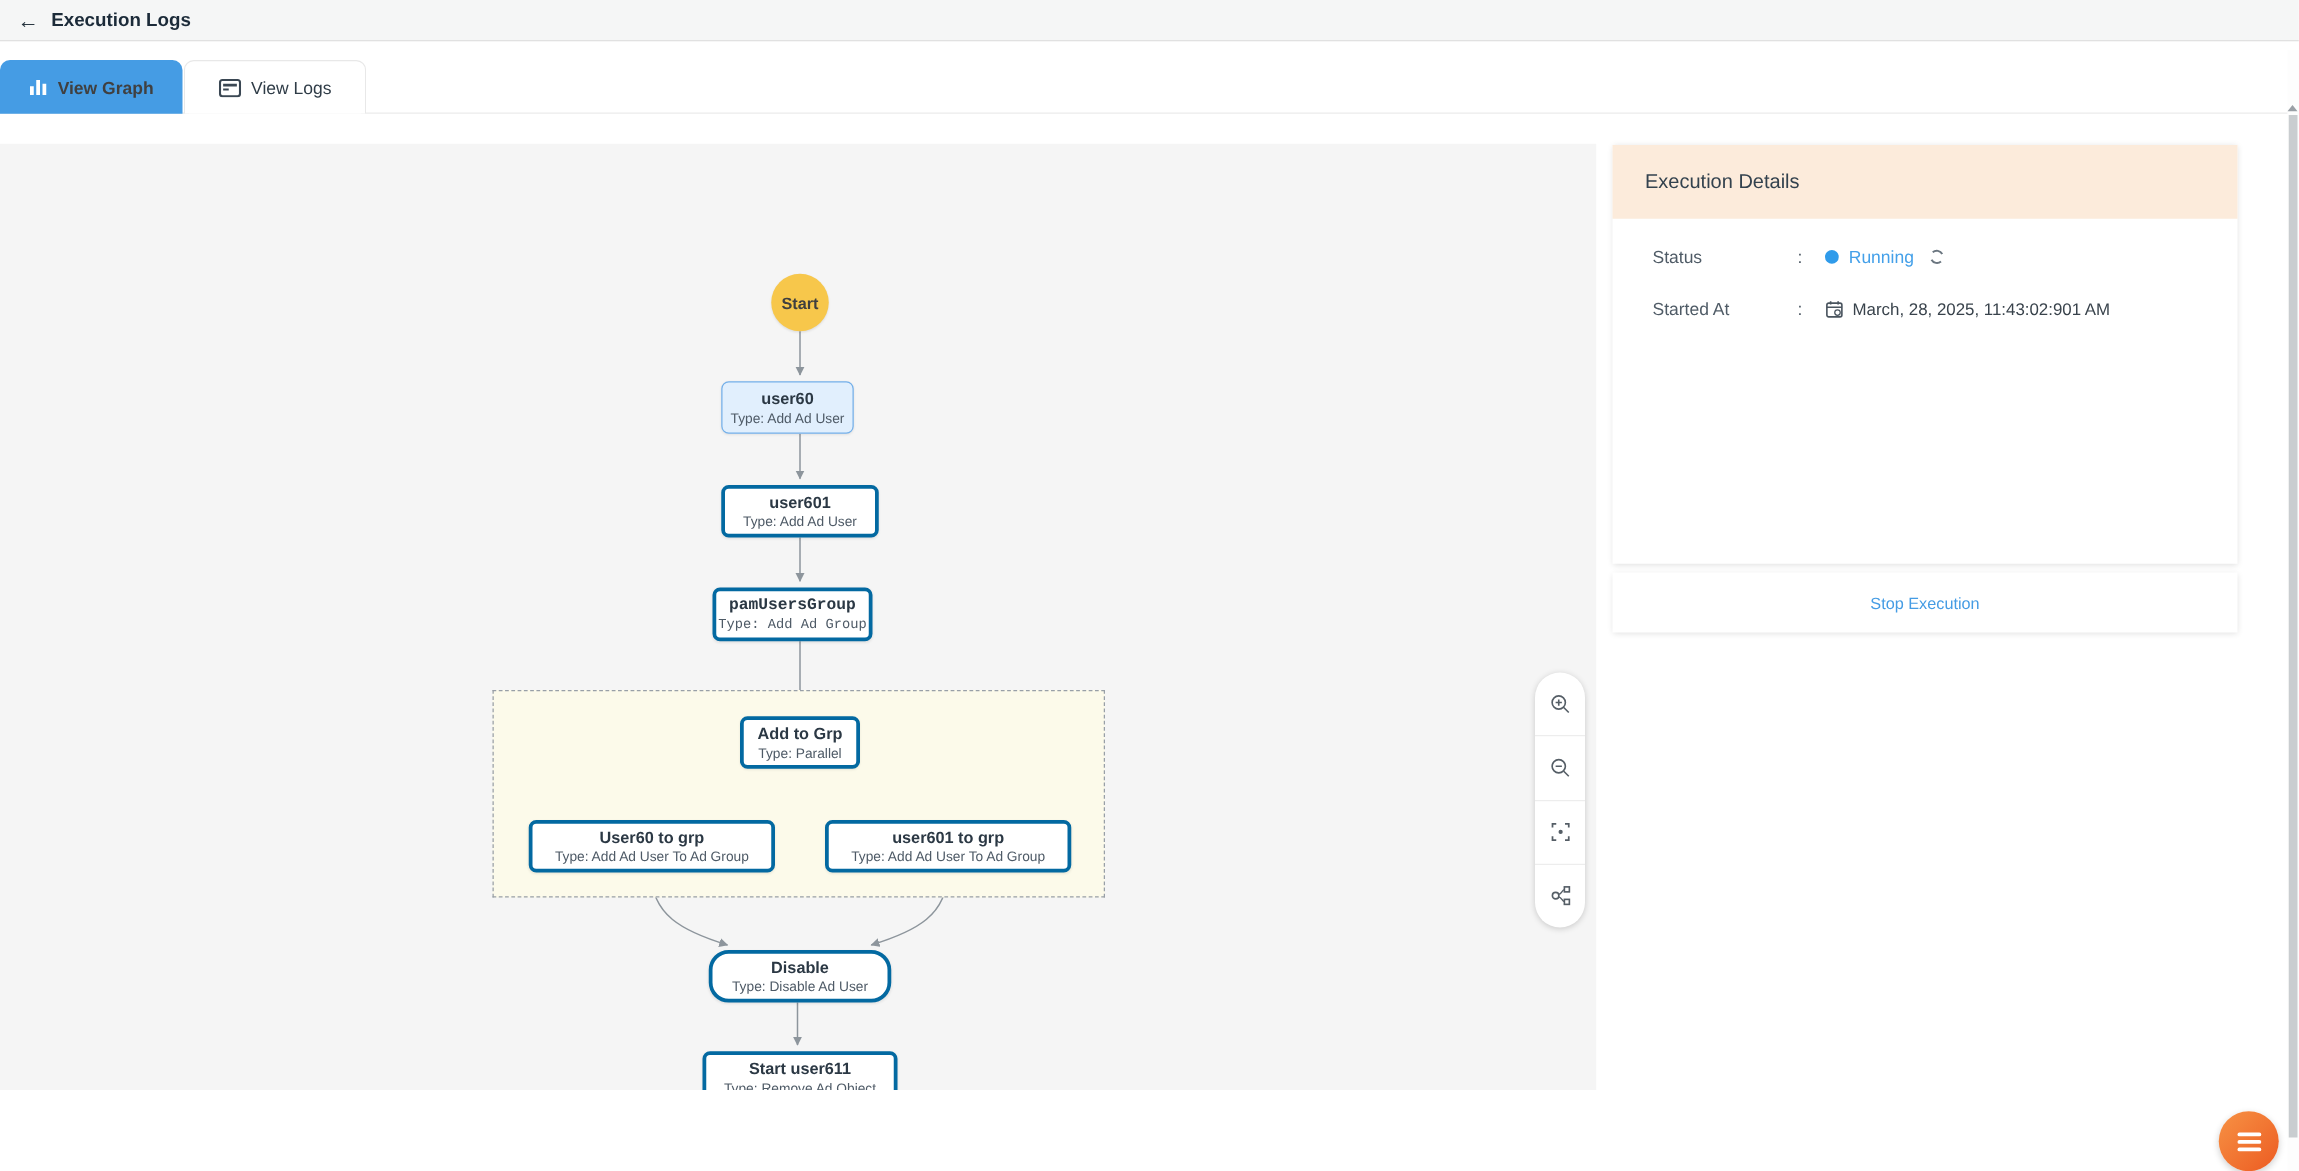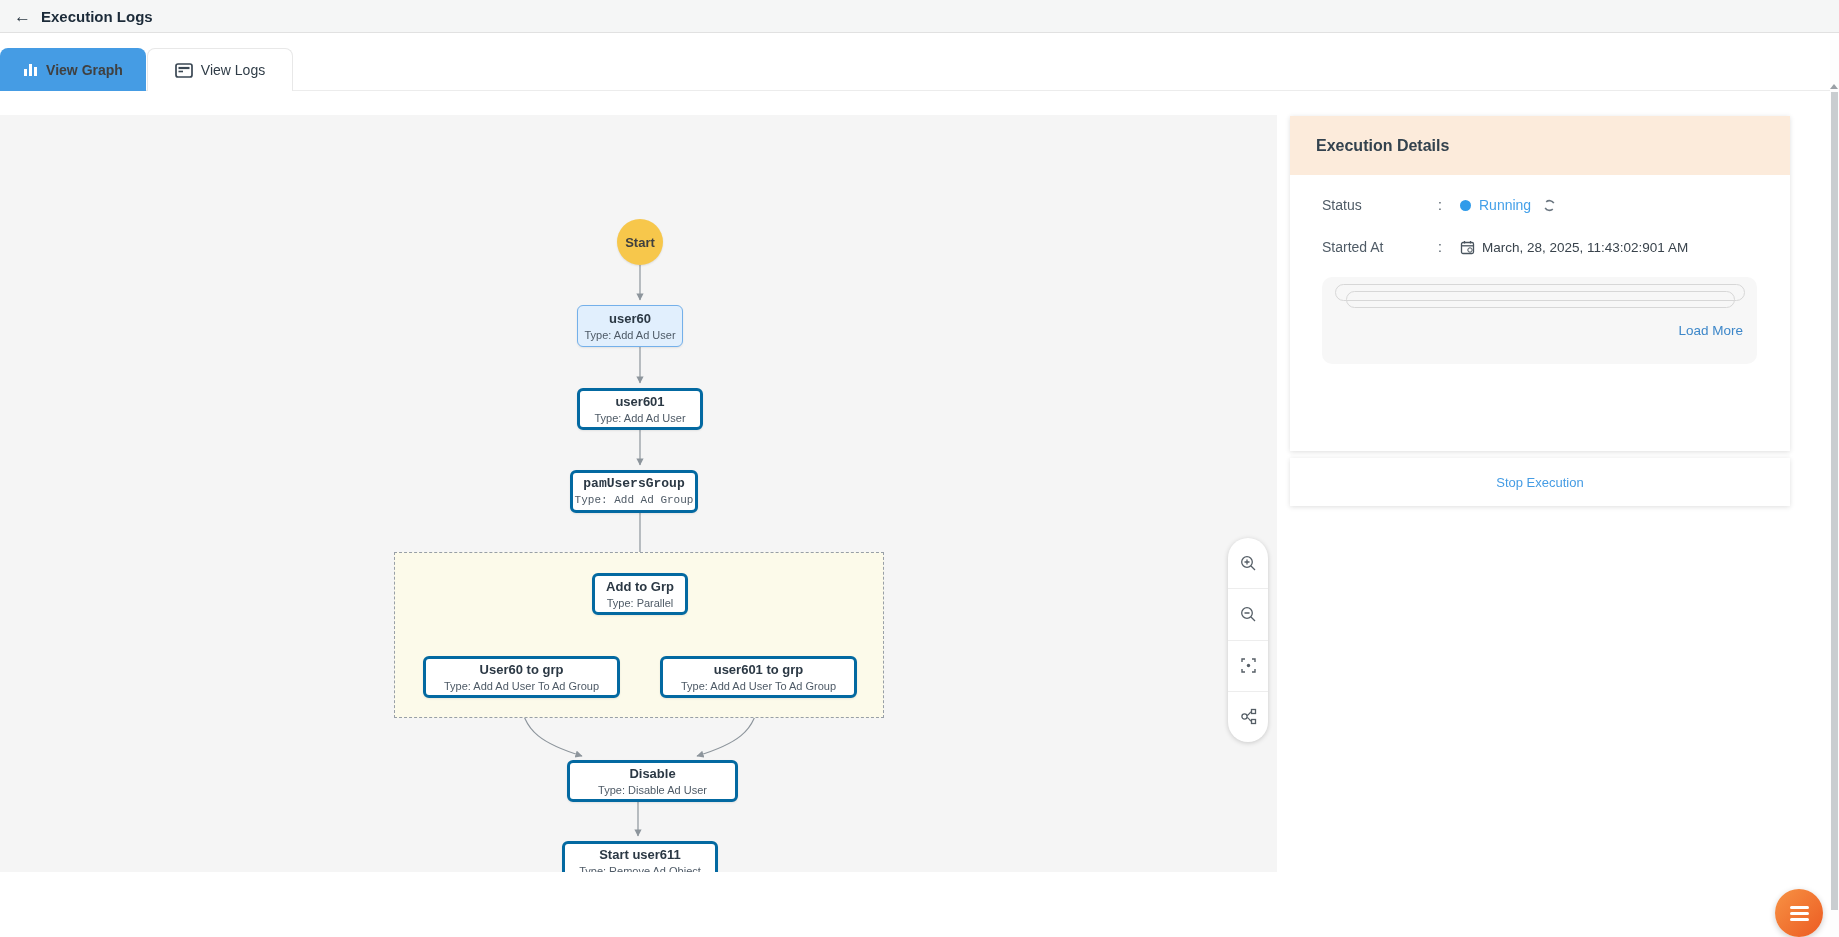--- a/index.html
+++ b/index.html
@@ -40,36 +40,36 @@
     font-size:13px; font-weight:600; color:#3f3f3f; cursor:pointer; z-index:2;
     box-shadow:0 1px 2px rgba(0,0,0,0.10); }
 
   
   .n-user60        { left:577px; top:190px; width:106px; height:42px; }
   .n-user601       { left:577px; top:273px; width:126px; height:42px; }
   .n-pam           { left:570px; top:355px; width:128px; height:43px;font-family:Liberation Mono, monospace; }
   .n-addtogrp      { left:592px; top:458px; width:96px;  height:42px; }
   .n-u60grp        { left:423px; top:541px; width:197px; height:42px; }
   .n-u601grp       { left:660px; top:541px; width:197px; height:42px; }
-  .n-disable       { left:567px; top:645px; width:171px; height:42px; }
+  .n-disable       { left:567px; top:645px; width:146px; height:42px;border-radius:16px; }
   .n-delete        { left:562px; top:726px; width:156px; height:42px; }
 
   
   .graph-controls { position:absolute; left:1228px; top:423px; width:40px; height:204px;
     background:#fff; border-radius:20px; box-shadow:0 1px 5px rgba(0,0,0,0.18);
     display:flex; flex-direction:column; overflow:hidden; z-index:3; }
   .gc-btn { flex:1; display:flex; align-items:center; justify-content:center; cursor:pointer;
     border-bottom:1px solid #ededed; }
   .gc-btn:last-child { border-bottom:none; }
 
   
   .details-card { position:absolute; left:1290px; top:116px; width:500px; height:335px;
     background:#fff; box-shadow:0 1px 5px rgba(0,0,0,0.13); }
   .details-header { height:59px; background:#fcebdb; display:flex; align-items:center; padding-left:26px;
-    font-size:16px; font-weight:700; color:#33424e; }
+    font-size:16px; font-weight:400; color:#33424e; }
   .details-body { padding:18px 32px 0 32px; }
   .detail-row { display:flex; align-items:center; height:24px; margin-bottom:18px; font-size:14px; }
   .detail-label { width:116px; color:#4f5b66; }
   .detail-colon { width:22px; color:#4f5b66; }
   .status-dot { width:11px; height:11px; border-radius:50%; background:#2f9bea; margin-right:8px; }
   .status-value { color:#44a0e9; margin-right:10px; }
   .started-value { color:#39434c; font-size:13.5px; margin-left:7px; }
   .input-label { font-size:14px; color:#4f5b66; margin-bottom:20px; }
   .input-box { width:435px; height:87px; background:#f7f7f7; border-radius:10px; position:relative; }
   .pill { position:absolute; border:1px solid #d7d7d7; border-radius:9px; height:17px; background:transparent; }
@@ -252,25 +252,20 @@
         <rect x="1.5" y="2.5" width="12" height="11" rx="1.5" fill="none" stroke="#49545e" stroke-width="1.3"></rect>
         <line x1="1.5" y1="5.8" x2="13.5" y2="5.8" stroke="#49545e" stroke-width="1.3"></line>
         <line x1="4.5" y1="1" x2="4.5" y2="3.5" stroke="#49545e" stroke-width="1.3"></line>
         <line x1="10.5" y1="1" x2="10.5" y2="3.5" stroke="#49545e" stroke-width="1.3"></line>
         <circle cx="10" cy="10" r="2.2" fill="none" stroke="#49545e" stroke-width="1"></circle>
       </svg>
       <span class="started-value">March, 28, 2025, 11:43:02:901 AM</span>
     </div>
 
 
-    <div class="input-box">
-      <div class="pill pill-1"></div>
-      <div class="pill pill-2"></div>
-      <span class="load-more">Load More</span>
-    </div>
 
   </div>
 </div>
 
 <div class="details-footer">
   <button class="stop-btn">Stop Execution</button>
 </div>
 
 <div class="fab">
   <span class="fab-bar"></span>

